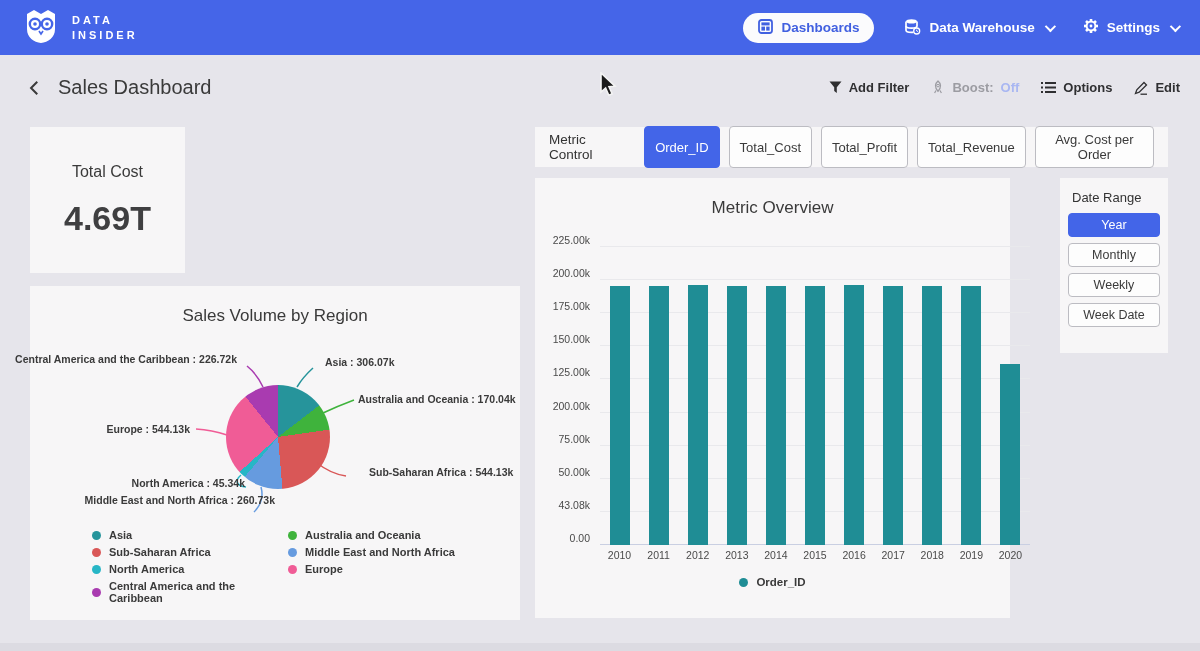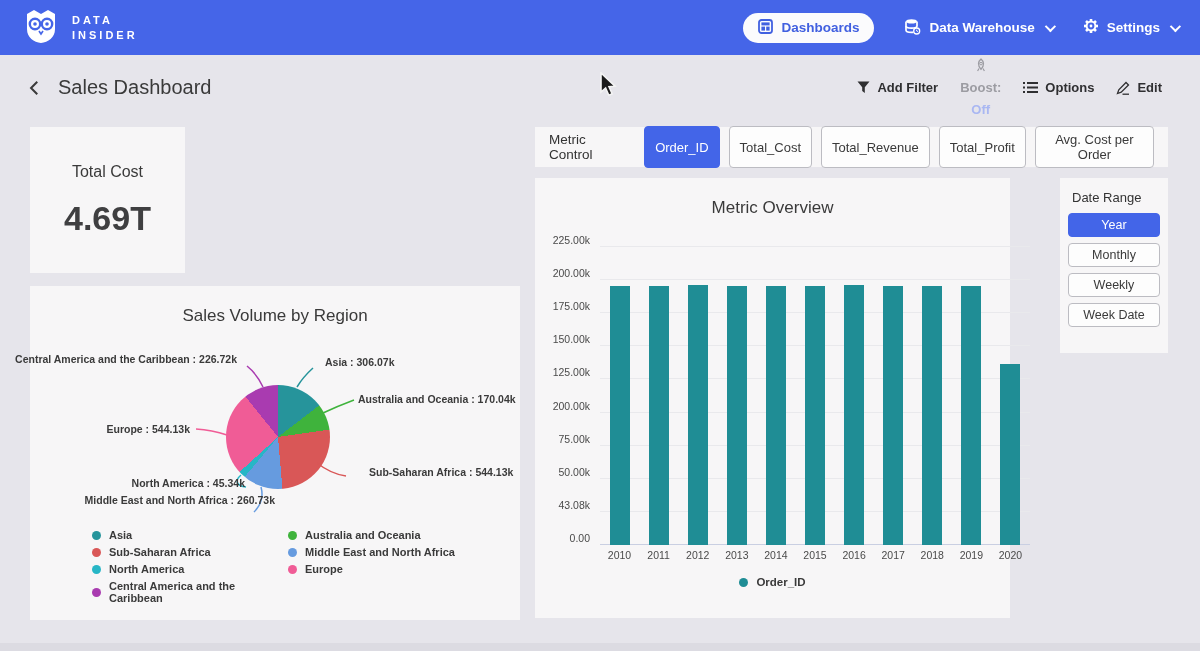--- a/index.html
+++ b/index.html
@@ -18,24 +18,24 @@
   .nav-item { display:flex; align-items:center; gap:8px; color:#fff; font-size:13.5px;
               font-weight:bold; cursor:pointer; background:none; border:none; font-family:inherit; }
   .chev { width:8px; height:8px; border-right:2px solid #fff; border-bottom:2px solid #fff;
           transform:rotate(45deg) translateY(-2px); display:inline-block; margin-left:2px; }
 
   
   .page-header { position:absolute; left:0; top:55px; width:1200px; height:65px;
                  display:flex; align-items:center; }
   .back-btn { background:none; border:none; cursor:pointer; margin-left:26px; display:flex; }
   .page-title { font-size:20px; color:#3a3a3a; margin-left:14px; font-weight:normal; }
-  .header-actions { margin-left:auto; margin-right:38px; display:flex; gap:22px; }
+  .header-actions { margin-left:auto; margin-right:20px; display:flex; gap:22px; }
   .h-action { display:flex; align-items:center; gap:7px; font-size:13px; font-weight:bold;
               color:#2f2f31; background:none; border:none; font-family:inherit; cursor:pointer; }
-  .h-action.muted { color:#9c9ca2;flex-direction:column; }
+  .h-action.muted { color:#9c9ca2; }
   .boost-off { color:#a9b7f2; }
 
   
   .panel { position:absolute; background:#f7f6f7; }
 
   
   .kpi-row { position:absolute; left:30px; top:127px; display:flex; gap:13px; }
   .kpi-card { width:155px; height:146px; background:#f7f6f7; display:flex; flex-direction:column;
               align-items:center; justify-content:center; gap:18px; }
   .kpi-label { font-size:16px; color:#3a3a3a; font-weight:bold; font-weight:500; }
@@ -203,22 +203,22 @@
     <div class="kpi-label">Total Cost</div>
     <div class="kpi-value">4.69T</div>
   </div>
 </div>
 
 <div class="panel metric-bar">
   <span class="metric-label">Metric Control</span>
   <div class="btn-group">
     <button class="chip selected">Order_ID</button>
     <button class="chip">Total_Cost</button>
+    <button class="chip">Total_Profit</button>
     <button class="chip">Total_Revenue</button>
-    <button class="chip">Total_Profit</button>
     <button class="chip">Avg. Cost per Order</button>
   </div>
 </div>
 
 <div class="panel pie-panel">
   <h2 class="chart-title">Sales Volume by Region</h2>
   <div class="pie" id="pie" style="background: conic-gradient(rgb(38, 148, 155) 0%, rgb(38, 148, 155) 14.5945%, rgb(63, 179, 60) 14.5945%, rgb(63, 179, 60) 22.7026%, rgb(217, 87, 87) 22.7026%, rgb(217, 87, 87) 48.6486%, rgb(102, 155, 223) 48.6486%, rgb(102, 155, 223) 61.0812%, rgb(39, 182, 198) 61.0812%, rgb(39, 182, 198) 63.2431%, rgb(240, 92, 150) 63.2431%, rgb(240, 92, 150) 89.1892%, rgb(169, 59, 176) 89.1892%, rgb(169, 59, 176) 100%);"></div>
   <svg class="pie-lines" width="490" height="334">
     <path d="M267,101 Q273,91 283,82" fill="none" stroke-width="1.5" stroke="#26949b"></path>
     <path d="M293,127 Q308,120 324,114" fill="none" stroke-width="1.5" stroke="#3fb33c"></path>

